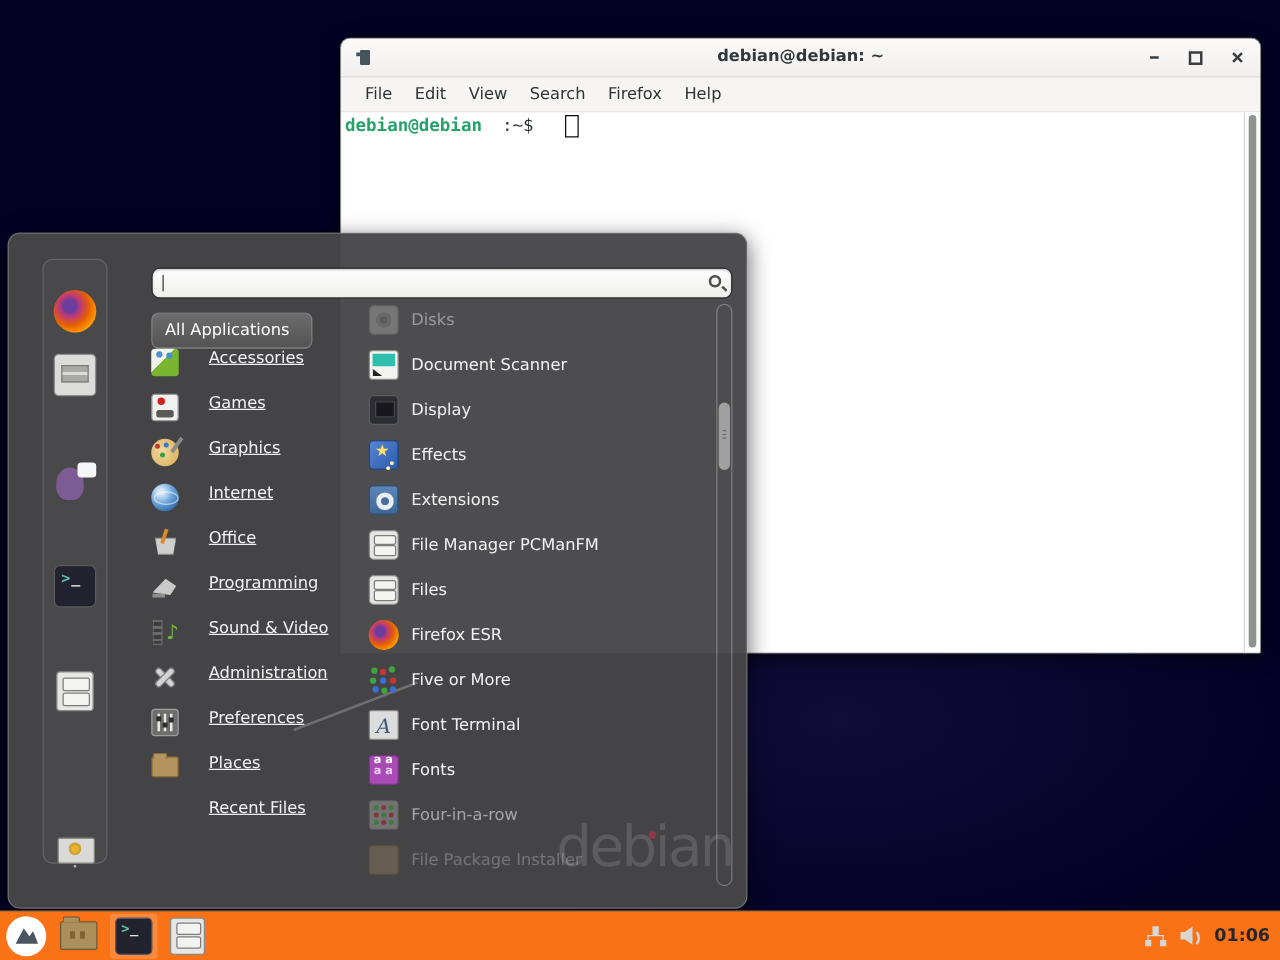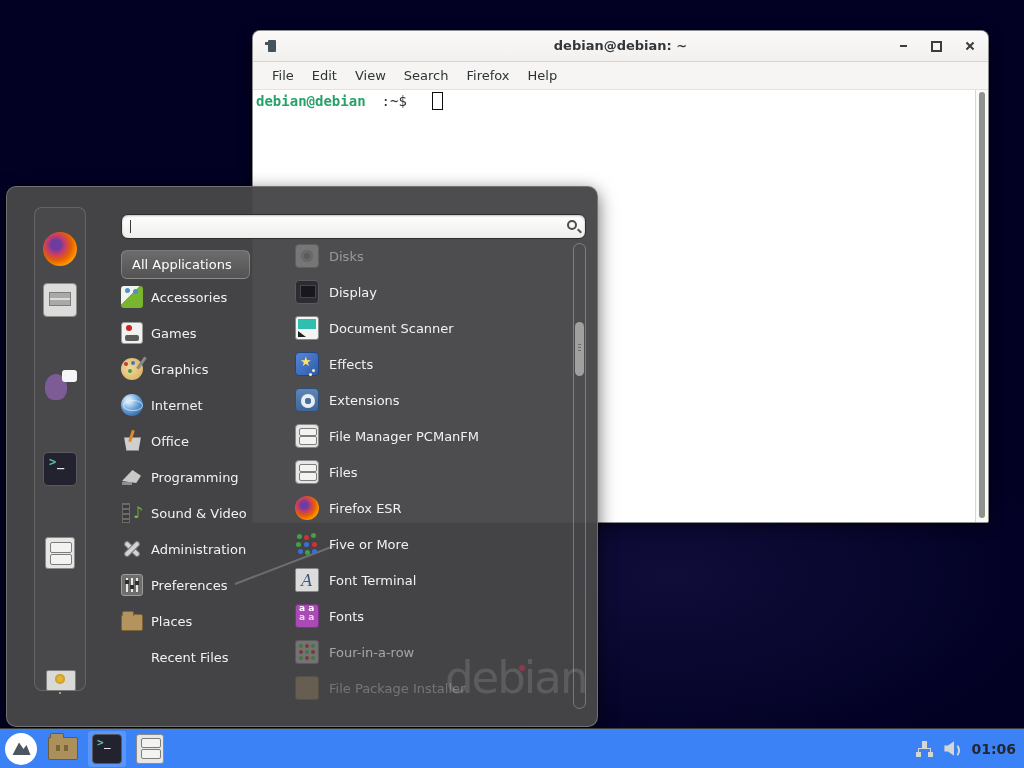--- a/index.html
+++ b/index.html
@@ -5,21 +5,21 @@
   * { margin:0; padding:0; box-sizing:border-box; }
   html,body { width:1024px; height:768px; overflow:hidden; }
   body { font-family:"DejaVu Sans","Liberation Sans",sans-serif; background:#020124; position:relative; }
 
   
   .desktop { position:absolute; inset:0; background:#020124; }
   .glow { position:absolute; left:28%; top:50%; width:75%; height:50%;
           background:radial-gradient(ellipse at center, rgba(38,32,92,.38), transparent 70%); }
 
   
-  .terminal { position:absolute; left:252px; top:30px; width:737px; height:493px;
+  .terminal { position:absolute; left:272px; top:30px; width:737px; height:493px;
               background:#ffffff; border:1px solid rgba(0,0,0,.45); border-radius:8px 8px 2px 2px;
               box-shadow:0 3px 14px rgba(0,0,0,.55); z-index:2; overflow:hidden; }
   .titlebar { position:relative; height:31px; background:linear-gradient(#fbfaf9,#f2f0ee);
               border-bottom:1px solid #d9d6d2; }
   .title-text { position:absolute; left:0; right:0; top:7px; text-align:center;
                 font-size:13px; font-weight:bold; color:#32373b; }
   .title-mini-icon { position:absolute; left:15px; top:9px; width:8px; height:12px;
                      background:#44535c; border-radius:1px; }
   .title-mini-icon::before { content:""; position:absolute; left:-3px; top:2px; width:3px; height:3px; background:#44535c; }
   .win-btns { position:absolute; right:8px; top:0; height:100%; display:flex; align-items:center; gap:12px; }
@@ -98,21 +98,21 @@
   .magnifier { position:absolute; right:9px; top:6px; width:10px; height:10px;
     border:2px solid #4d4d4b; border-radius:50%; }
   .magnifier::after { content:""; position:absolute; left:8px; top:8px; width:5px; height:2px;
     background:#4d4d4b; transform:rotate(45deg); }
 
   
   .all-apps-btn { position:absolute; left:114px; top:63px; width:129px; height:29px;
     background:linear-gradient(#6c6c6c,#535353); border:1px solid rgba(255,255,255,.22);
     border-radius:6px; display:flex; align-items:center; padding-left:10px; color:#fdfdfd; }
   .cat-list { position:absolute; left:114px; top:92px; width:150px; }
-  .cat-row { height:36px; display:flex; align-items:center; gap:8px; }
+  .cat-row { height:36px; display:flex; gap:24px;text-decoration:underline; }
   .cat-label { color:#f2f2f2; white-space:nowrap; }
   .ic { width:22px; height:22px; flex:none; position:relative; border-radius:4px; }
 
   .ic-accessories { background:linear-gradient(135deg,#f0f4ea 0 42%, #79b52e 42% 100%); border-radius:3px; }
   .ic-accessories::before { content:""; position:absolute; left:4px; top:2px; width:5px; height:5px;
     border-radius:50%; background:#4f8fd0; box-shadow:8px 1px 0 #4f8fd0; }
   .ic-games { background:#f1f1ef; border-radius:3px; border:1px solid #9a9a98; }
   .ic-games::before { content:""; position:absolute; left:4px; top:2px; width:6px; height:6px;
     border-radius:50%; background:#cc2222; }
   .ic-games::after { content:""; position:absolute; left:3px; bottom:2px; width:14px; height:6px;
@@ -206,21 +206,21 @@
   
   .app-scrollbar { position:absolute; left:566px; top:56px; width:13px; height:466px;
     border:1px solid rgba(255,255,255,.28); border-radius:7px; }
   .app-scrollbar .thumb { position:absolute; left:1px; right:1px; top:78px; height:54px;
     background:#a0a09e; border-radius:5px; }
   .app-scrollbar .thumb::before { content:""; position:absolute; left:3px; right:3px; top:22px; height:1px;
     background:#6e6e6c; box-shadow:0 3px 0 #6e6e6c, 0 6px 0 #6e6e6c; }
 
   
   .taskbar { position:absolute; left:0; bottom:0; width:100%; height:40px;
-    background:#3b82f6; border-top:1px solid #3e3e3d; z-index:4; }
+    background:#f97316; border-top:1px solid #3e3e3d; z-index:4; }
   .tb-left { position:absolute; left:4px; top:0; height:100%; display:flex; align-items:center; gap:10px; }
   .tb-menu-btn { width:34px; height:34px; }
   .tb-task { width:38px; height:36px; background:rgba(255,255,255,.16); border-radius:3px;
     display:flex; align-items:center; justify-content:center; }
   .tb-folder { width:30px; height:23px; background:#ab905c; border:1px solid #6e5a33; border-radius:2px; position:relative; }
   .tb-folder::before { content:""; position:absolute; left:1px; top:-5px; width:12px; height:4px;
     background:#ab905c; border:1px solid #6e5a33; border-bottom:none; border-radius:2px 2px 0 0; }
   .tb-folder::after { content:""; position:absolute; left:7px; top:7px; width:4px; height:6px;
     background:#7d6434; box-shadow:8px 0 0 #7d6434; }
   .tb-term { width:30px; height:30px; background:#23222f; border:1px solid #59595f; border-radius:4px;
@@ -348,26 +348,26 @@
         <span class="cat-label">Recent Files</span>
       </div>
     </div>
 
     <div class="app-list">
       <div class="app-row fade-1">
         <span class="aic aic-disks"></span>
         <span class="app-label">Disks</span>
       </div>
       <div class="app-row">
+        <span class="aic aic-scanner"></span>
+        <span class="app-label">Document Scanner</span>
+      </div>
+      <div class="app-row">
         <span class="aic aic-display"></span>
         <span class="app-label">Display</span>
-      </div>
-      <div class="app-row">
-        <span class="aic aic-scanner"></span>
-        <span class="app-label">Document Scanner</span>
       </div>
       <div class="app-row">
         <span class="aic aic-effects"></span>
         <span class="app-label">Effects</span>
       </div>
       <div class="app-row">
         <span class="aic aic-extensions"></span>
         <span class="app-label">Extensions</span>
       </div>
       <div class="app-row">

